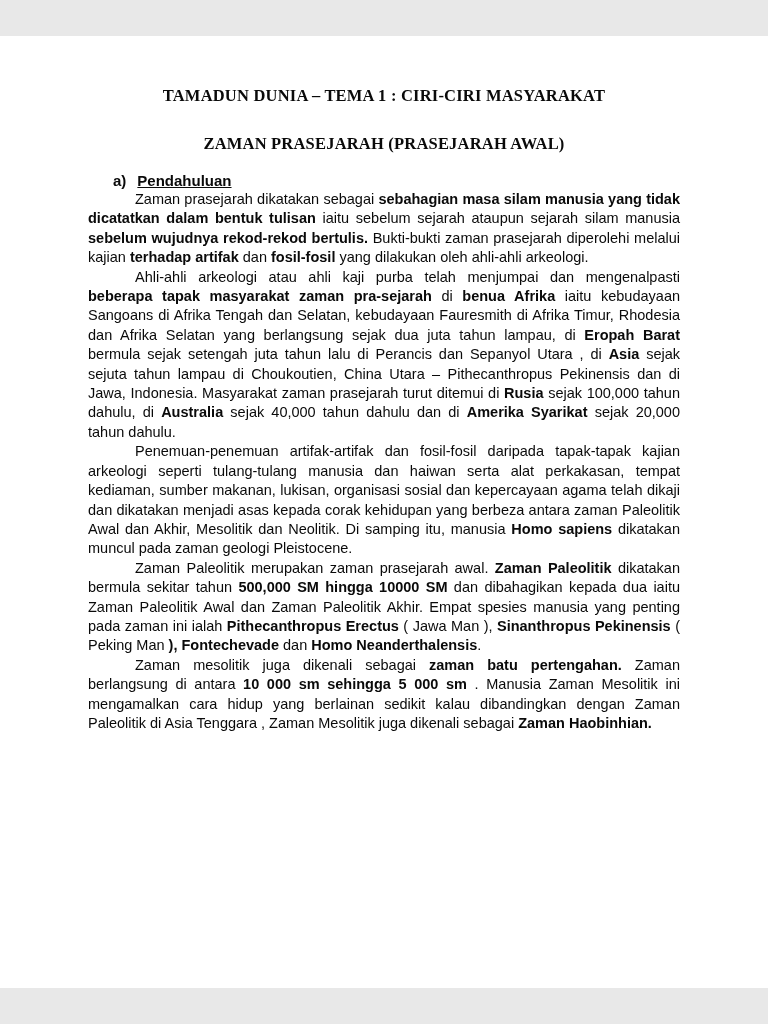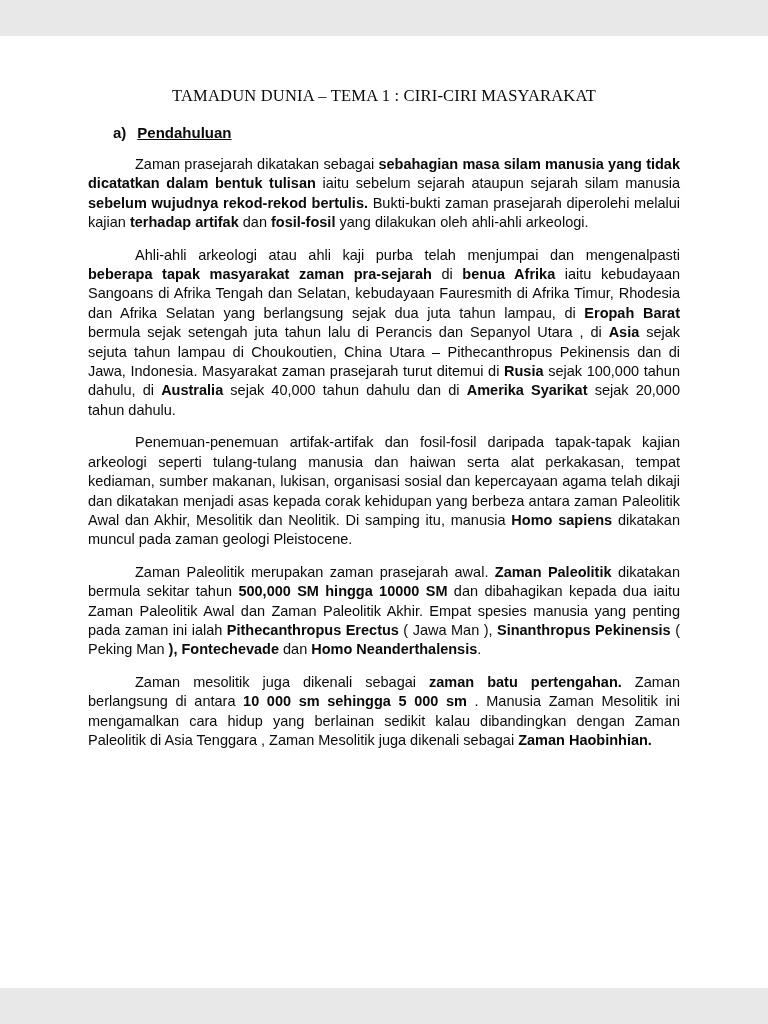--- a/index.html
+++ b/index.html
@@ -22,58 +22,58 @@
     width: 768px;
     height: 952px;
     background: #ffffff;
     color: #0a0a0a;
   }
   .doc-content {
     padding: 50px 88px 0 88px;
   }
   .doc-title {
     font-family: "Liberation Serif", serif;
-    font-weight: normal;
+    font-weight: bold;
     font-size: 16.5px;
     line-height: 20px;
     text-align: center;
     letter-spacing: 0.2px;
   }
   .doc-title.second {
     margin-top: 28px;
   }
   .section-heading {
     margin-top: 17px;
     padding-left: 25px;
     font-weight: bold;
     font-size: 15px;
     line-height: 19px;
   }
   .section-heading .marker { margin-right: 11px; }
   .section-heading .label { text-decoration: underline; }
   .paragraphs .para {
-    margin-top: 13px;
     font-size: 14.5px;
     line-height: 19.4px;
     text-align: justify;
     text-indent: 47px;
     color: #0a0a0a;
   }
   .paragraphs .para:first-child { }
   .paragraphs .para strong { font-weight: bold; }
 </style>
 </head>
 <body>
 
 <div class="canvas">
   <div class="doc-page">
     <div class="doc-content">
 
       <div class="doc-title">TAMADUN DUNIA – TEMA 1 : CIRI-CIRI MASYARAKAT</div>
 
+      <div class="doc-title second">ZAMAN PRASEJARAH (PRASEJARAH AWAL)</div>
 
       <div class="section-heading">
         <span class="marker">a)</span><span class="label">Pendahuluan</span>
       </div>
 
       <div class="paragraphs">
           <p class="para"><span>Zaman prasejarah dikatakan sebagai </span><strong>sebahagian masa silam manusia yang tidak dicatatkan dalam bentuk tulisan</strong><span> iaitu sebelum sejarah ataupun sejarah silam manusia </span><strong>sebelum wujudnya rekod-rekod bertulis.</strong><span> Bukti-bukti zaman prasejarah diperolehi melalui kajian </span><strong>terhadap artifak</strong><span> dan </span><strong>fosil-fosil</strong><span> yang dilakukan oleh ahli-ahli arkeologi.</span></p>
           <p class="para"><span>Ahli-ahli arkeologi atau ahli kaji purba telah menjumpai dan mengenalpasti </span><strong>beberapa tapak masyarakat zaman pra-sejarah</strong><span> di </span><strong>benua Afrika</strong><span> iaitu kebudayaan Sangoans di Afrika Tengah dan Selatan, kebudayaan Fauresmith di Afrika Timur, Rhodesia dan Afrika Selatan yang berlangsung sejak dua juta tahun lampau, di </span><strong>Eropah Barat</strong><span> bermula sejak setengah juta tahun lalu di Perancis dan Sepanyol Utara , di </span><strong>Asia</strong><span> sejak sejuta tahun lampau di Choukoutien, China Utara – Pithecanthropus Pekinensis dan di Jawa, Indonesia. Masyarakat zaman prasejarah turut ditemui di </span><strong>Rusia</strong><span> sejak 100,000 tahun dahulu, di </span><strong>Australia</strong><span> sejak 40,000 tahun dahulu dan di </span><strong>Amerika Syarikat</strong><span> sejak 20,000 tahun dahulu.</span></p>
           <p class="para"><span>Penemuan-penemuan artifak-artifak dan fosil-fosil daripada tapak-tapak kajian arkeologi seperti tulang-tulang manusia dan haiwan serta alat perkakasan, tempat kediaman, sumber makanan, lukisan, organisasi sosial dan kepercayaan agama telah dikaji dan dikatakan menjadi asas kepada corak kehidupan yang berbeza antara zaman Paleolitik Awal dan Akhir, Mesolitik dan Neolitik. Di samping itu, manusia </span><strong>Homo sapiens</strong><span> dikatakan muncul pada zaman geologi Pleistocene.</span></p>
           <p class="para"><span>Zaman Paleolitik merupakan zaman prasejarah awal. </span><strong>Zaman Paleolitik</strong><span> dikatakan bermula sekitar tahun </span><strong>500,000 SM hingga 10000 SM</strong><span> dan dibahagikan kepada dua iaitu Zaman Paleolitik Awal dan Zaman Paleolitik Akhir. Empat spesies manusia yang penting pada zaman ini ialah </span><strong>Pithecanthropus Erectus</strong><span> ( Jawa Man ), </span><strong>Sinanthropus Pekinensis</strong><span> ( Peking Man </span><strong>), Fontechevade</strong><span> dan </span><strong>Homo Neanderthalensis</strong><span>.</span></p>

